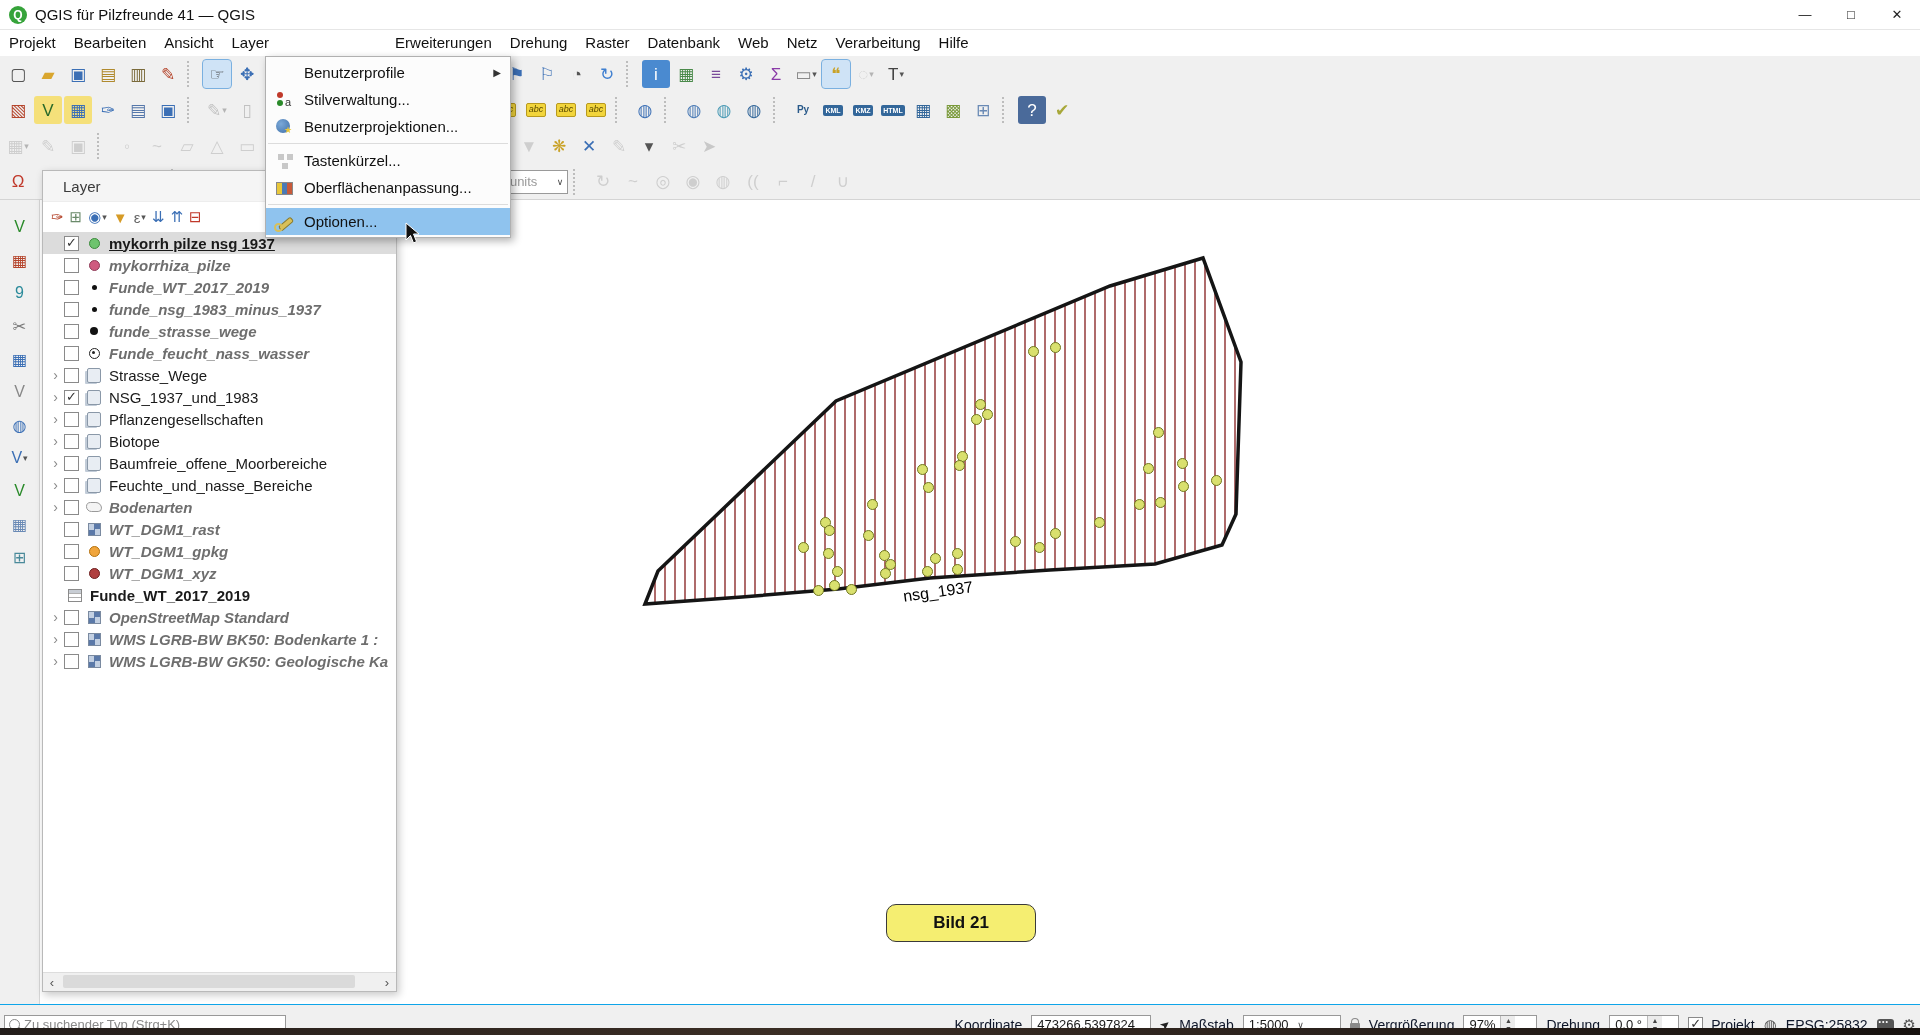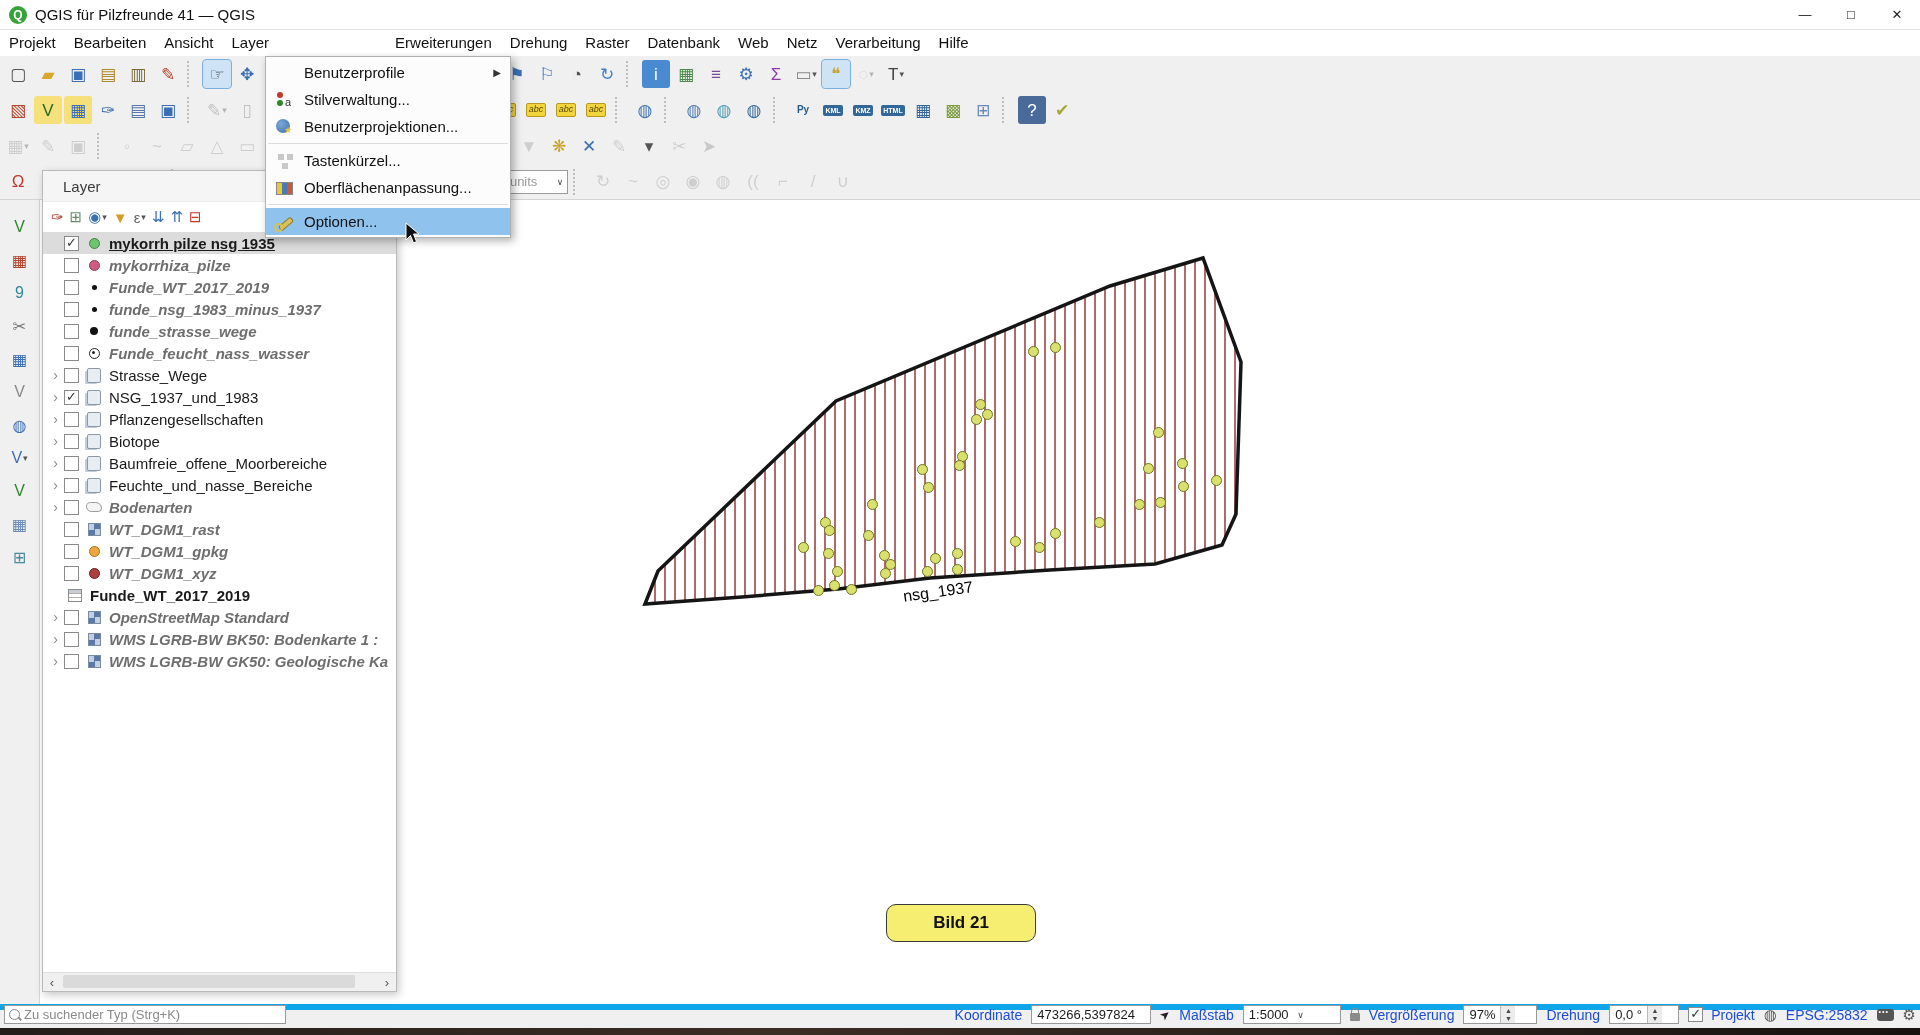--- a/index.html
+++ b/index.html
@@ -83,27 +83,27 @@
   .ic-style::after{content:"a";position:absolute;left:11px;top:5px;font-size:11px;color:#333;}
   .ic-proj::before{content:"";position:absolute;left:2px;top:1px;width:14px;height:14px;border-radius:50%;background:radial-gradient(circle at 35% 35%,#7aa8d8,#3f6fa8);}
   .ic-proj::after{content:"★";position:absolute;left:10px;top:7px;font-size:9px;color:#e8c73a;}
   .ic-keys::before{content:"";position:absolute;left:4px;top:2px;width:6px;height:6px;background:#c8c8c8;box-shadow:9px 0 0 #c8c8c8,4px 9px 0 #c8c8c8;}
   .ic-ui::before{content:"";position:absolute;left:2px;top:3px;width:15px;height:11px;border:1px solid #888;background:linear-gradient(90deg,#e8c73a 33%,#4a7ab5 33% 66%,#c85a3a 66%);}
   .ic-wrench::before{content:"";position:absolute;left:4px;top:8px;width:14px;height:4px;background:#d8c05a;border:1px solid #8a7a2a;border-radius:2px;transform:rotate(-40deg);}
   .ic-wrench::after{content:"";position:absolute;left:0px;top:10px;width:5px;height:5px;border:2px solid #d8c05a;border-radius:50%;}
   
   .cursor{position:absolute;left:405px;top:222px;z-index:99;}
   
-  .statusbar{position:absolute;left:0;top:1004px;width:100%;height:24px;background:var(--tb-bg);display:flex;align-items:flex-end;font-size:14px;box-sizing:border-box;padding:4px 4px;border-top:6px solid #0ea5e9;}
+  .statusbar{position:absolute;left:0;top:1004px;width:100%;height:24px;background:var(--tb-bg);display:flex;align-items:flex-start;font-size:14px;box-sizing:border-box;padding:10px 4px;border-top:1px solid #0ea5e9;}
   .sbsearch{width:282px;height:19px;background:#fff;border:1px solid #999;display:flex;align-items:center;padding:0 4px;gap:4px;box-sizing:border-box;}
   .lens{width:9px;height:9px;border:1.5px solid #888;border-radius:50%;position:relative;flex:0 0 auto;}
   .lens::after{content:"";position:absolute;left:8px;top:8px;width:4px;height:1.5px;background:#888;transform:rotate(45deg);}
   .sbph{color:#8a8a8a;font-size:13px;white-space:nowrap;}
   .sbright{margin-left:auto;display:flex;align-items:center;gap:9px;}
-  .sblabel{color:#1d4ed8;}
+  .sblabel{color:#0f172a;}
   .sbbox{height:19px;background:#fff;border:1px solid #999;display:flex;align-items:center;box-sizing:border-box;font-size:13px;}
   .sbbox .v{padding:0 5px;white-space:nowrap;}
   .ptricon{font-size:12px;color:#222;transform:rotate(-40deg);}
   .lockicon{width:10px;height:8px;background:#8a8a8a;position:relative;margin-top:4px;border-radius:1px;}
   .lockicon::before{content:"";position:absolute;left:1px;top:-5px;width:6px;height:5px;border:1.5px solid #8a8a8a;border-bottom:none;border-radius:4px 4px 0 0;}
   .sbcheck{display:flex;align-items:center;gap:4px;}
   .globeicon{font-size:15px;color:#555;line-height:1;}
   .bubble{width:17px;height:12px;background:#555;border-radius:3px;position:relative;}
   .bubble::before{content:"";position:absolute;left:3px;bottom:-4px;border:4px solid rgba(0,0,0,0);border-top-color:#555;border-left-width:2px;border-right-width:2px;}
   .bubble::after{content:"•••";position:absolute;left:2px;top:-1px;font-size:7px;color:#fff;letter-spacing:1px;}
@@ -604,21 +604,21 @@
           <span class="g" style="color: rgb(192, 57, 43);">⊟</span>
         </div>
       </div>
     <div class="llist" id="llist">
         <div class="lrow sel">
           <span class="exp"></span>
           <span class="cb on"></span>
           <span class="sym">
             <span class="s-c" style="background: rgb(110, 196, 110); border: 1px solid rgb(60, 138, 60);"></span>
           </span>
-          <span class="ltext b u">mykorrh pilze nsg 1935</span>
+          <span class="ltext b u">mykorrh pilze nsg 1937</span>
         </div>
         <div class="lrow">
           <span class="exp"></span>
           <span class="cb"></span>
           <span class="sym">
             <span class="s-c" style="background: rgb(207, 91, 127); border: 1px solid rgb(143, 59, 88);"></span>
           </span>
           <span class="ltext it b gray">mykorrhiza_pilze</span>
         </div>
         <div class="lrow">

